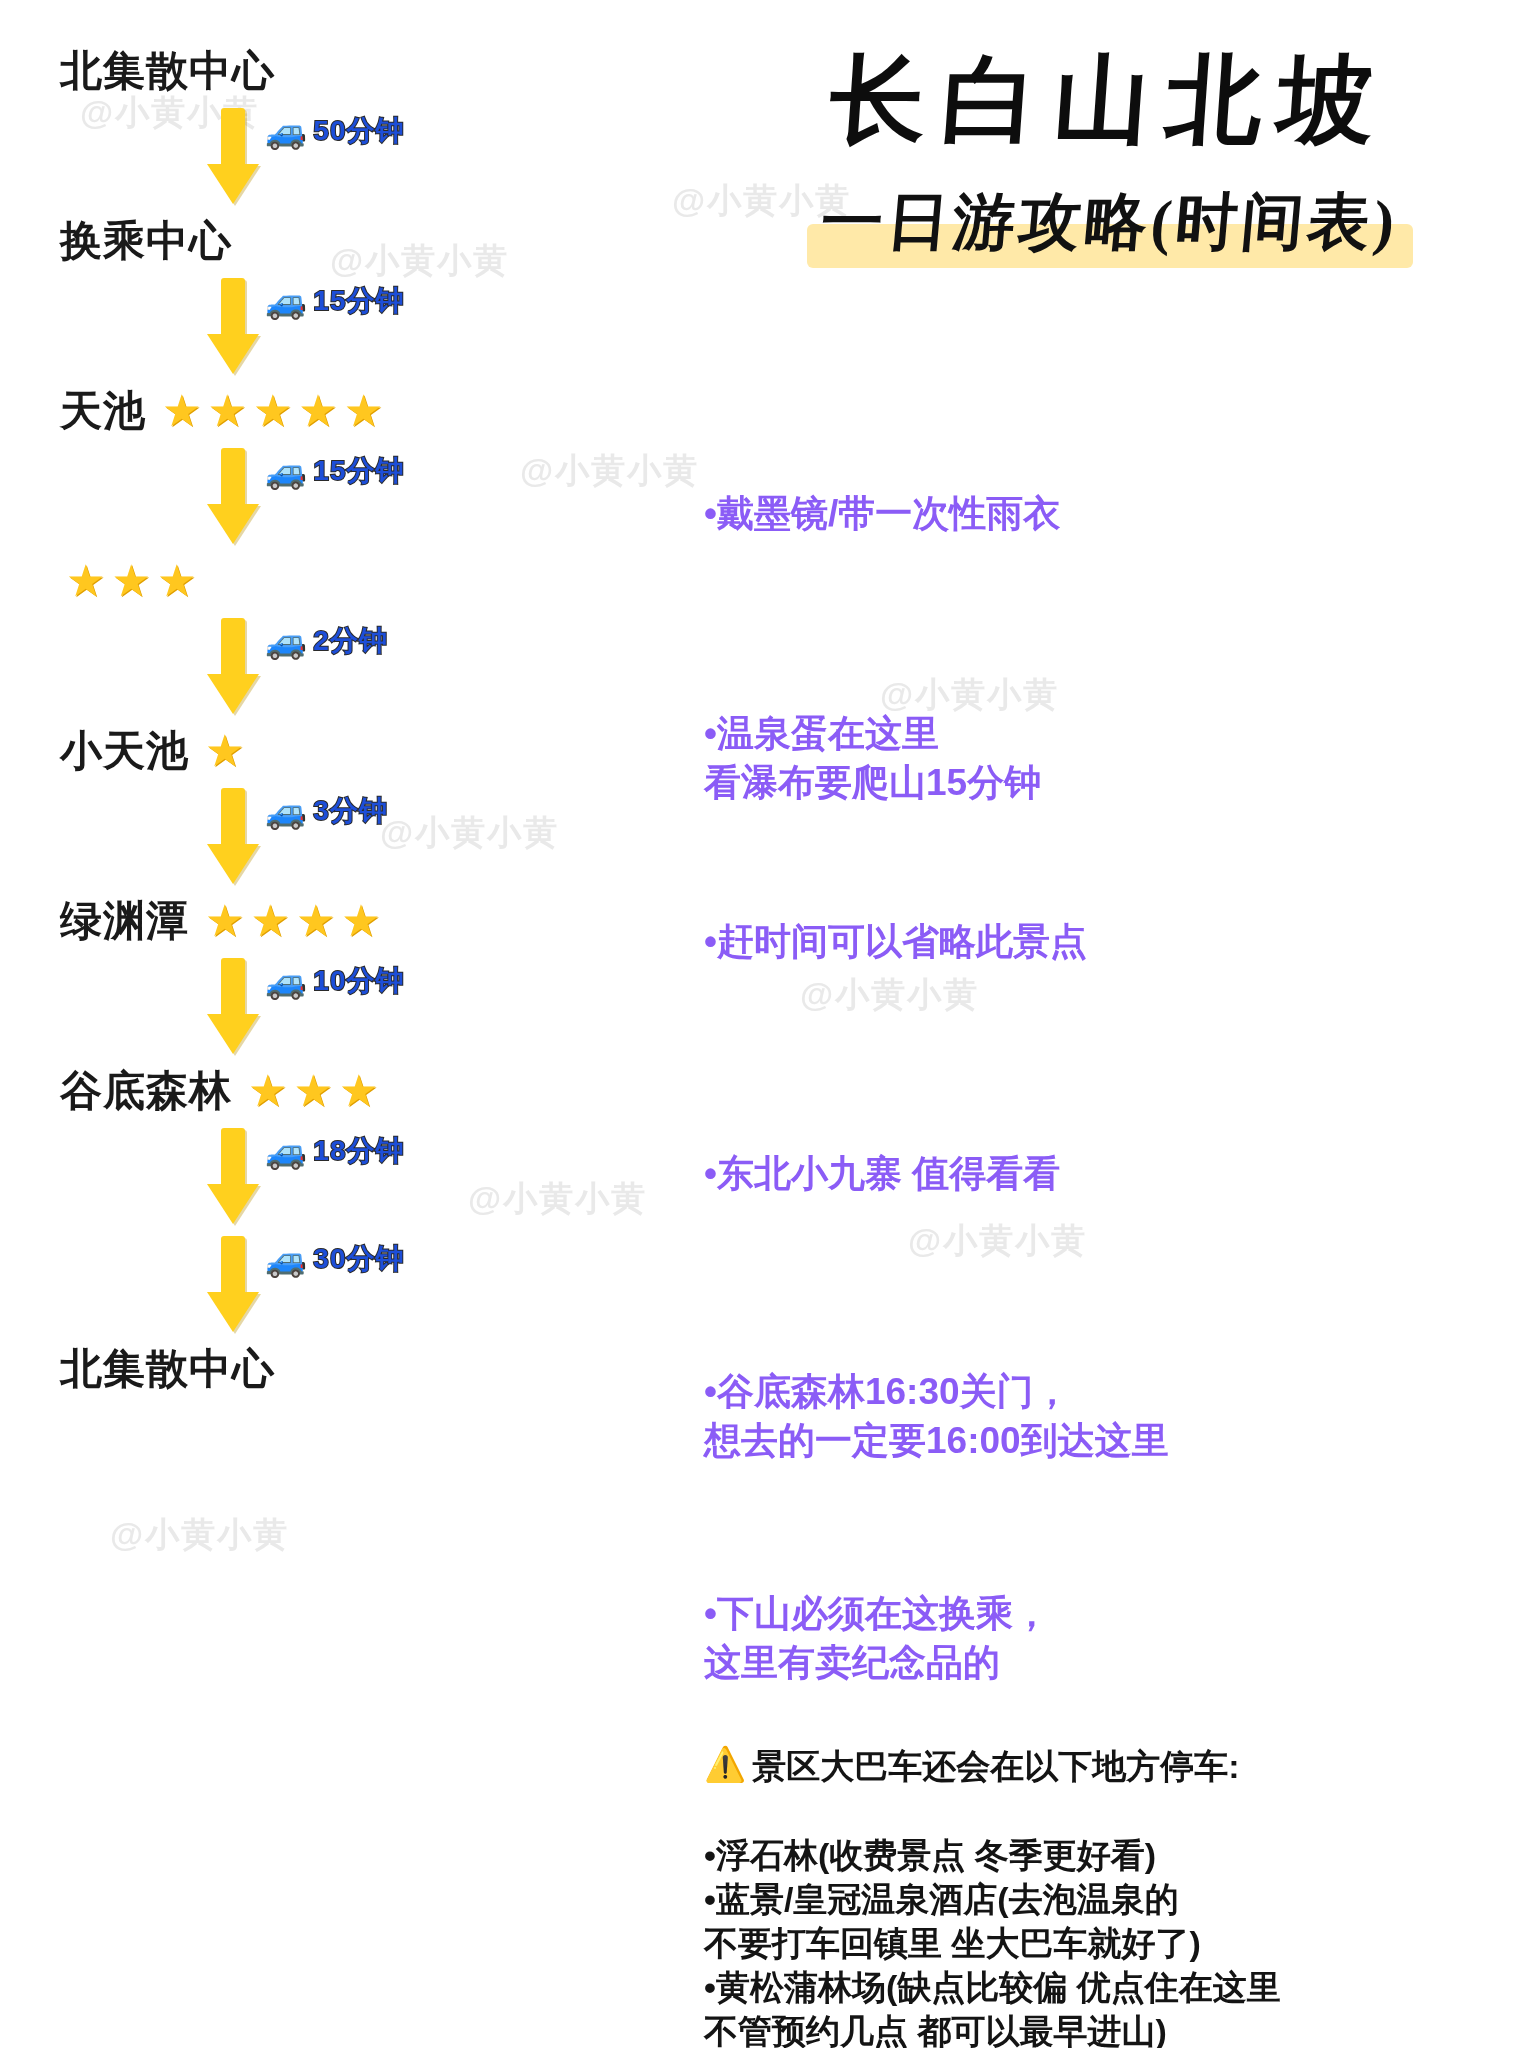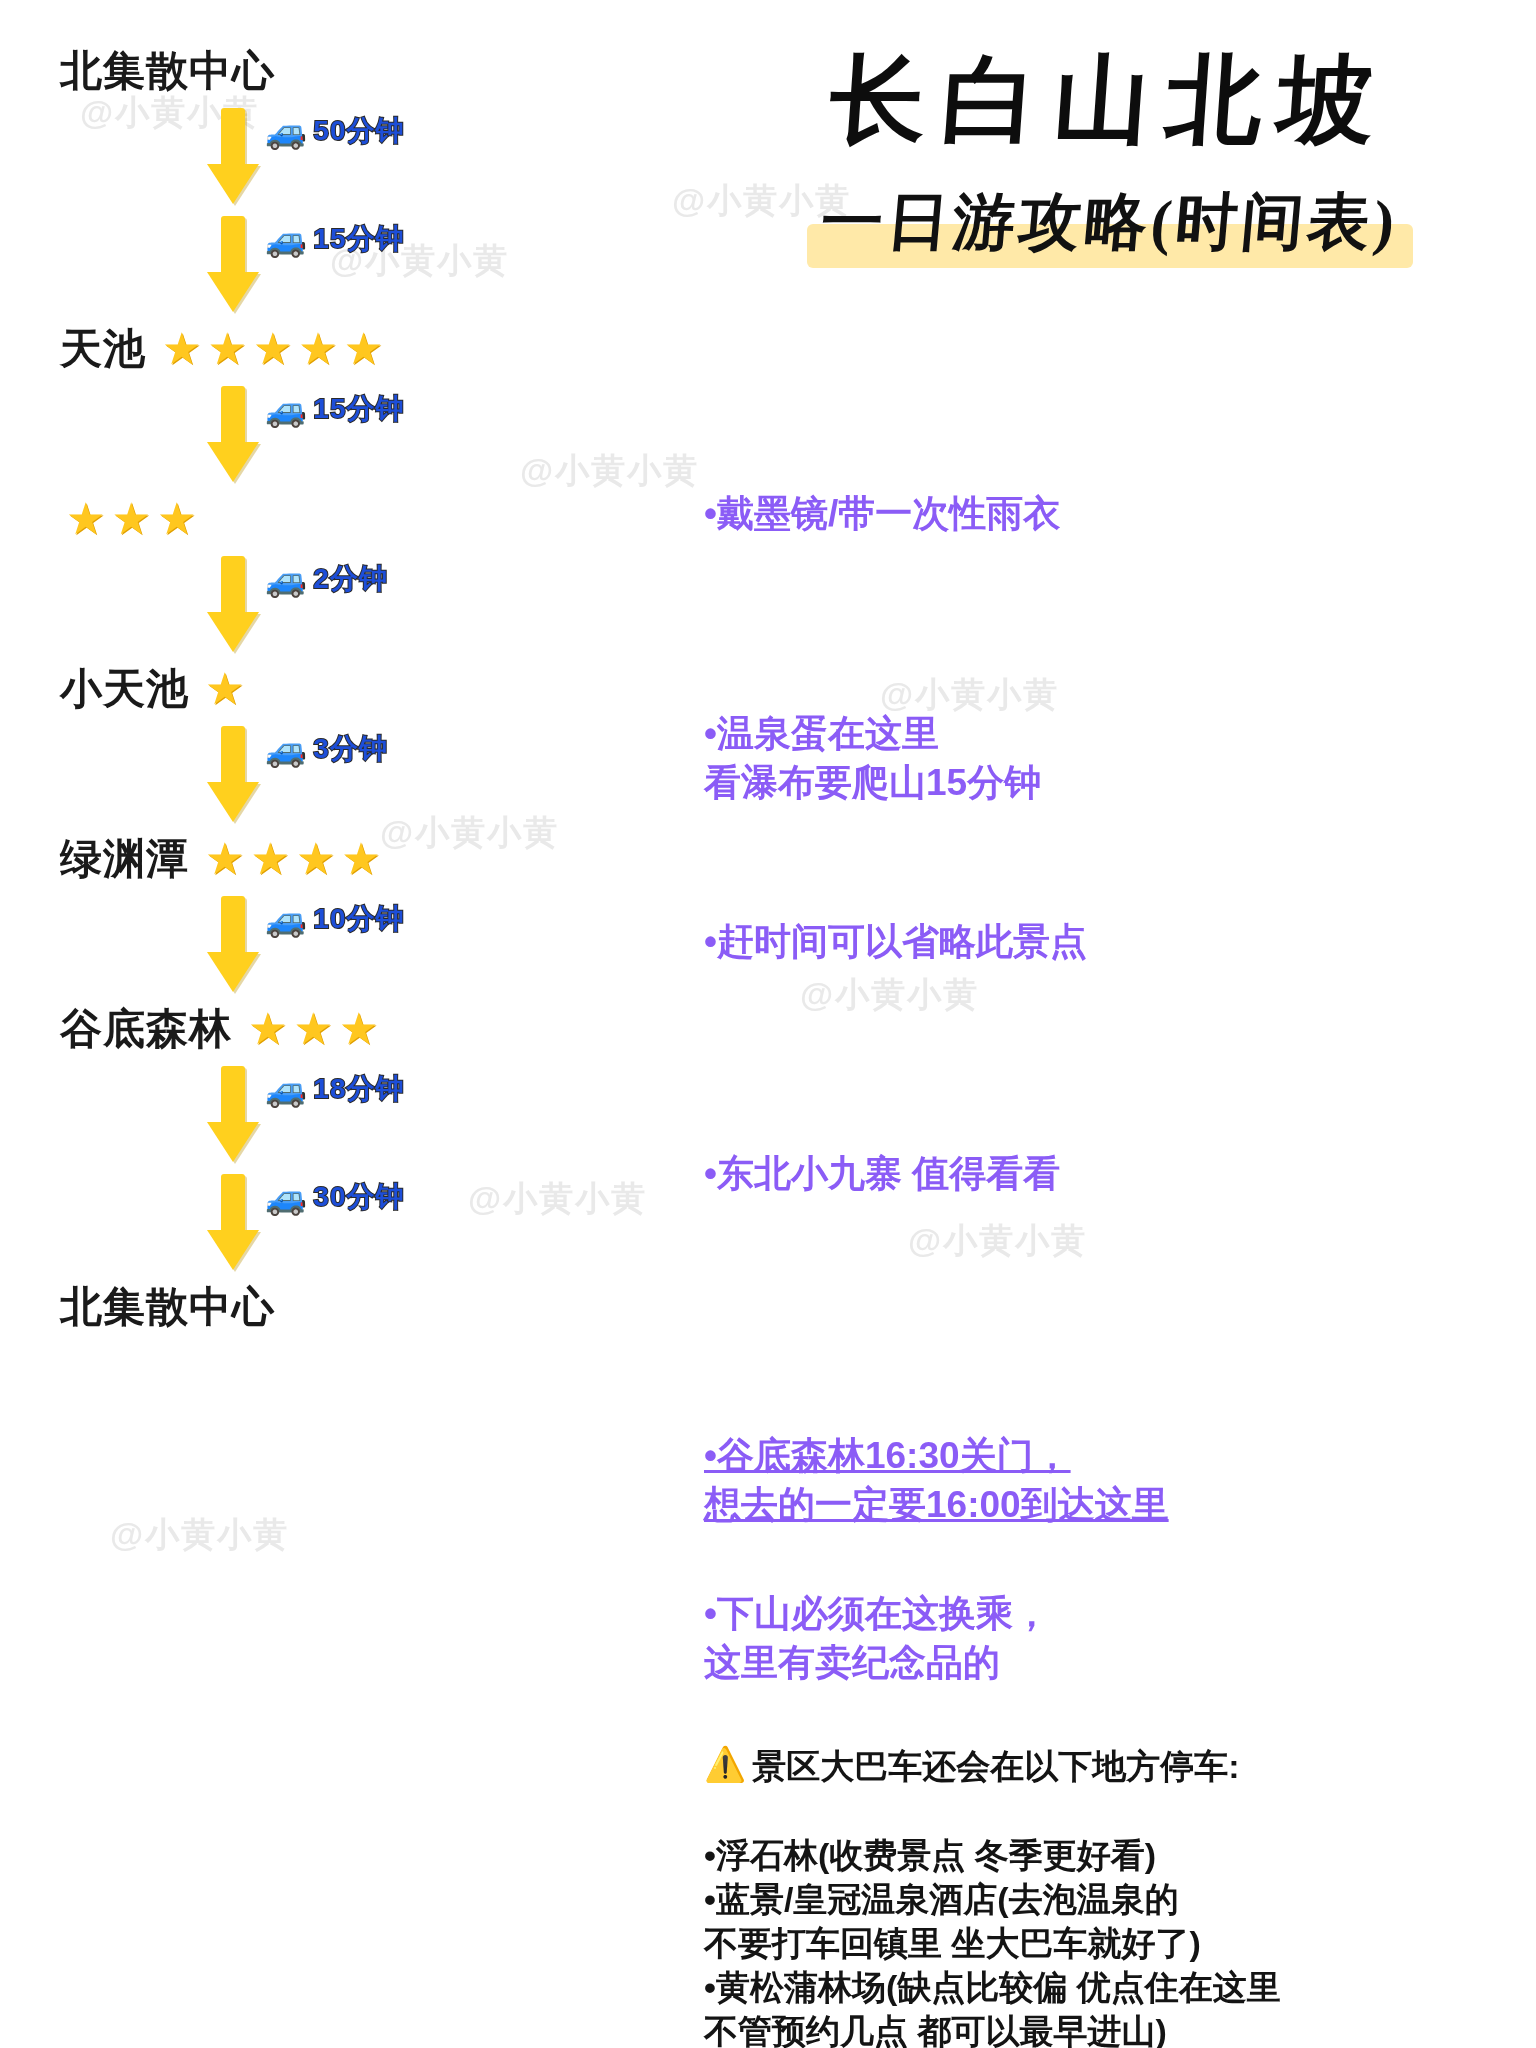--- a/index.html
+++ b/index.html
@@ -213,20 +213,23 @@
       <div class="leg">
         <div class="arrow">
           <div class="shaft"></div>
           <div class="head"></div>
         </div>
         <div class="dur">
           <span class="car">🚙</span>
           <span class="txt">50分钟</span>
         </div>
       </div>
+      <div class="stop">
+        <span class="stop-name">换乘中心</span>
+      </div>
       <div class="leg">
         <div class="arrow">
           <div class="shaft"></div>
           <div class="head"></div>
         </div>
         <div class="dur">
           <span class="car">🚙</span>
           <span class="txt">15分钟</span>
         </div>
       </div>
@@ -344,21 +347,21 @@
         <span class="title-sub">一日游攻略(时间表)</span>
       </div>
     </div>
 
     <div id="notes">
         <div class="note" style="top: 470px;">•戴墨镜/带一次性雨衣</div>
         <div class="note" style="top: 690px;">•温泉蛋在这里
 看瀑布要爬山15分钟</div>
         <div class="note" style="top: 898px;">•赶时间可以省略此景点</div>
         <div class="note" style="top: 1130px;">•东北小九寨 值得看看</div>
-        <div class="note" style="top: 1412px; text-decoration: underline;">•谷底森林16:30关门，
+        <div class="note" style="top: 1348px;">•谷底森林16:30关门，
 想去的一定要16:00到达这里</div>
         <div class="note" style="top: 1570px;">•下山必须在这换乘，
 这里有卖纪念品的</div>
       </div>
 
     <div class="footer-note">
       <div class="footer-warn">
         <span class="warn-icon">⚠️</span>
         <span>景区大巴车还会在以下地方停车:</span>
       </div>

